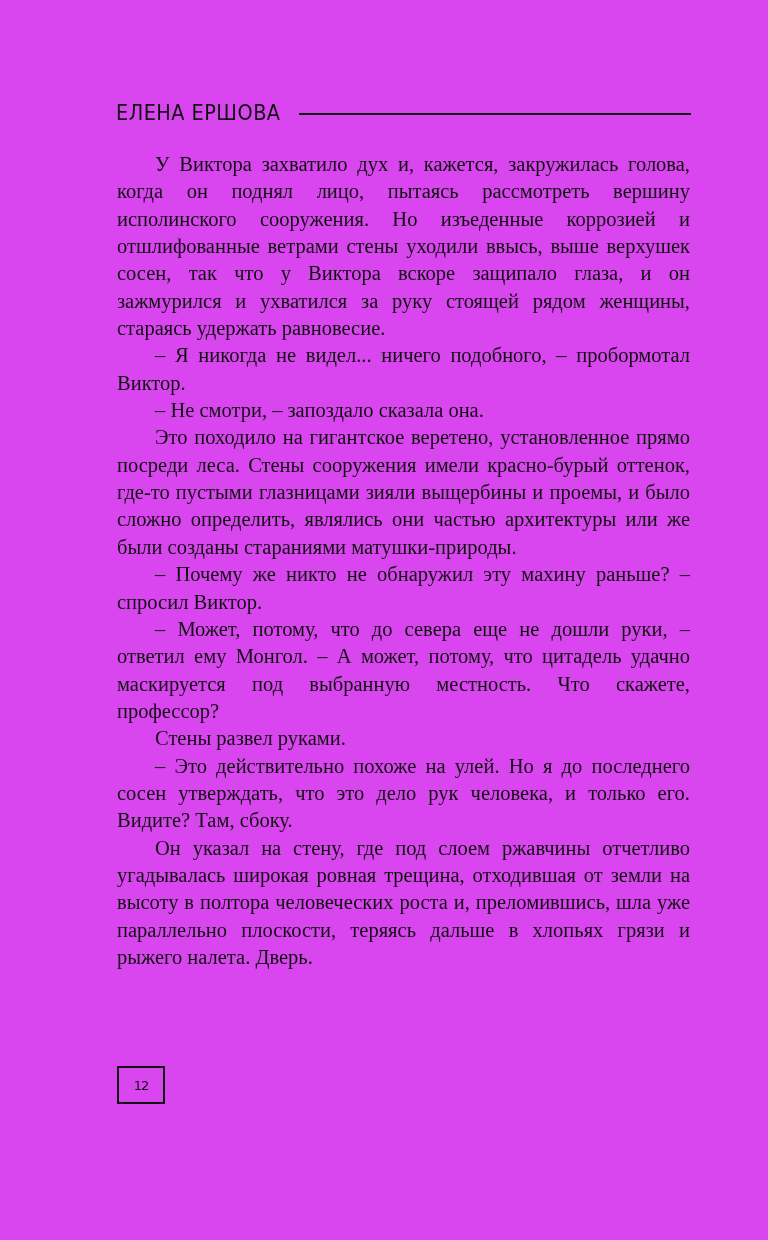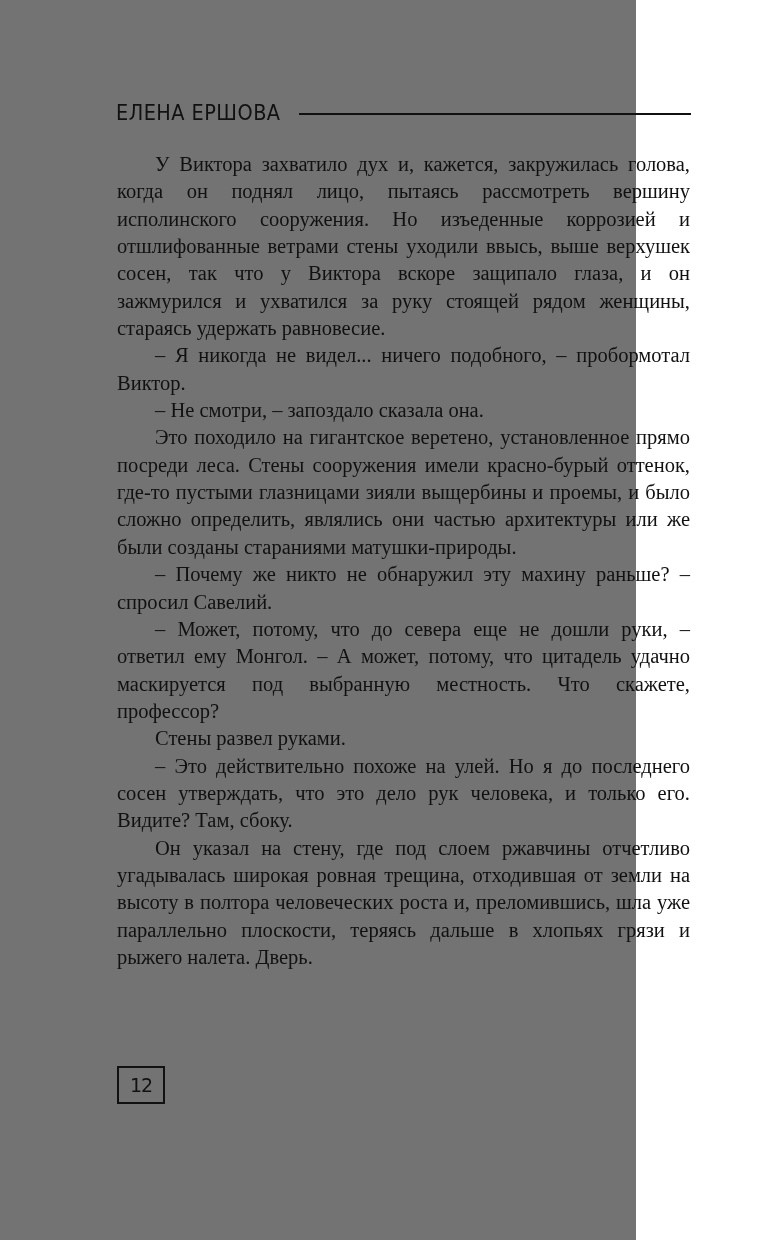--- a/index.html
+++ b/index.html
@@ -10,23 +10,23 @@
   body {
     width: 768px;
     height: 1240px;
     position: relative;
     overflow: hidden;
     color: #111111;
   }
   .page {
     position: absolute;
     left: 0; top: 0;
-    width: 636px;
+    width: 768px;
     height: 1240px;
-    background: #737373;
+    background: #d946ef;
   }
   .running-head {
     position: absolute;
     left: 116px;
     top: 100px;
     width: 575px;
     height: 26px;
     display: flex;
     align-items: center;
   }
@@ -88,41 +88,41 @@
     position: absolute;
     left: 117px;
     top: 1066px;
     width: 44px;
     height: 34px;
     border: 2px solid #111;
     display: flex;
     align-items: center;
     justify-content: center;
     font-family: "DejaVu Sans", sans-serif;
-    font-size: 19px;
+    font-size: 13px;
     color: #111;
     letter-spacing: -1px;
   }
 </style>
 </head>
 <body>
 
 <div class="page">
 
   <div class="running-head">
     <span class="author">ЕЛЕНА ЕРШОВА</span>
     <span class="rule"></span>
   </div>
 
   <div class="body-text">
     <p>У Виктора захватило дух и, кажется, закружилась голова, когда он поднял лицо, пытаясь рассмотреть вершину исполинского сооружения. Но изъеденные коррозией и отшлифованные ветрами стены уходили ввысь, выше верхушек сосен, так что у Виктора вскоре защипало глаза, и он зажмурился и ухватился за руку стоящей рядом женщины, стараясь удержать равновесие.</p>
     <p>– Я никогда не видел... ничего подобного, – пробормотал Виктор.</p>
     <p>– Не смотри, – запоздало сказала она.</p>
     <p>Это походило на гигантское веретено, установленное прямо посреди леса. Стены сооружения имели красно-бурый оттенок, где-то пустыми глазницами зияли выщербины и проемы, и было сложно определить, являлись они частью архитектуры или же были созданы стараниями матушки-природы.</p>
-    <p>– Почему же никто не обнаружил эту махину раньше? – спросил Савелий.</p>
+    <p>– Почему же никто не обнаружил эту махину раньше? – спросил Виктор.</p>
     <p>– Может, потому, что до севера еще не дошли руки, – ответил ему Монгол. – А может, потому, что цитадель удачно маскируется под выбранную местность. Что скажете, профессор?</p>
     <p>Стены развел руками.</p>
     <p>– Это действительно похоже на улей. Но я до последнего сосен утверждать, что это дело рук человека, и только его. Видите? Там, сбоку.</p>
     <p>Он указал на стену, где под слоем ржавчины отчетливо угадывалась широкая ровная трещина, отходившая от земли на высоту в полтора человеческих роста и, преломившись, шла уже параллельно плоскости, теряясь дальше в хлопьях грязи и рыжего налета. Дверь.</p>
   </div>
 
 
   <div class="folio">
     <span>12</span>
   </div>

